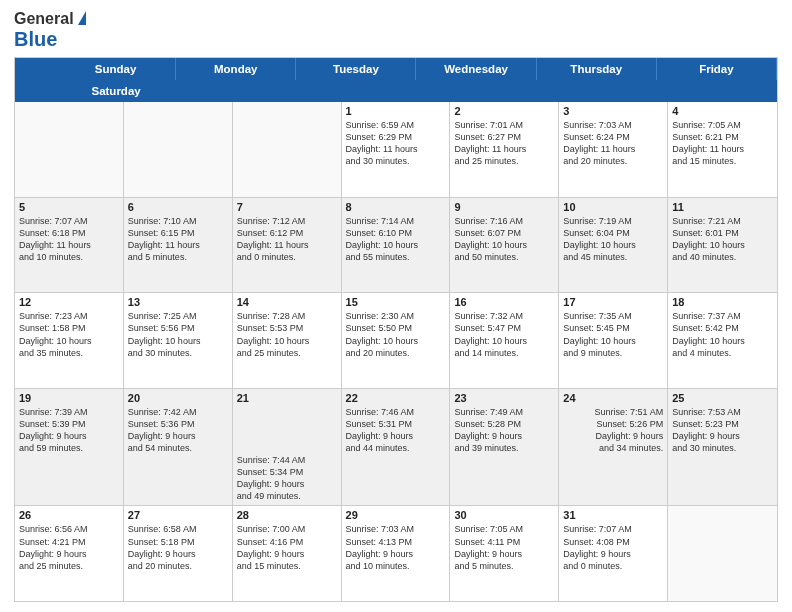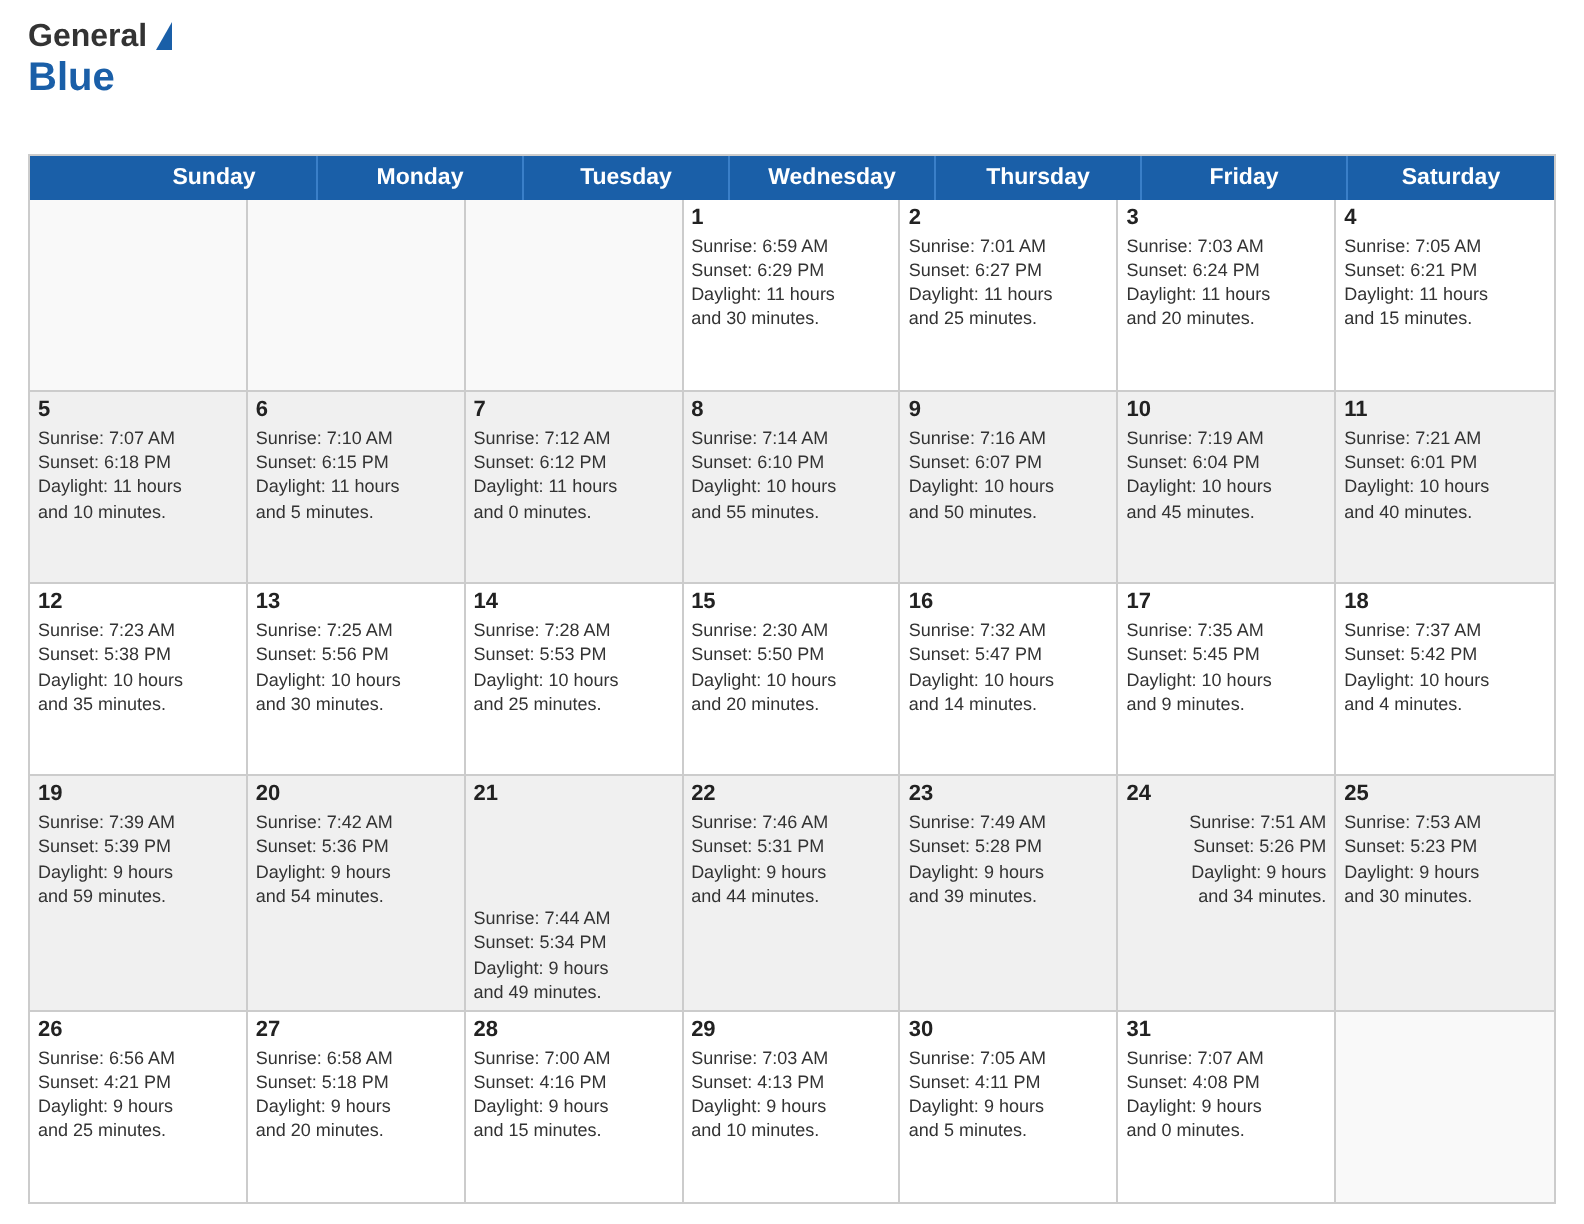--- a/index.html
+++ b/index.html
@@ -9,21 +9,20 @@
       width: 792px;
       height: 612px;
       overflow: hidden;
     }
     .page {
       width: 792px;
       height: 612px;
       display: flex;
       flex-direction: column;
       padding: 10px 14px 10px 14px;
-      gap: 20px;
     }
     .header {
       display: flex;
       align-items: flex-start;
       justify-content: space-between;
       margin-bottom: 6px;
     }
     .logo {
       display: flex;
       flex-direction: column;
@@ -67,21 +66,21 @@
       font-weight: bold;
     }
     .calendar {
       flex: 1;
       display: flex;
       flex-direction: column;
       border: 1px solid #ccc;
     }
     .cal-header {
       display: grid;
-      grid-template-columns: repeat(7, 1fr);
+      grid-template-columns: repeat(6, 1fr);
       background: #1a5fa8;
       padding-left: 41px;
     }
     .cal-header-cell {
       color: #fff;
       font-size: 11.5px;
       font-weight: bold;
       text-align: center;
       padding: 5px 2px;
       border-right: 1px solid #3a7fc8;
@@ -229,21 +228,21 @@
             <div class="day-info" style="white-space: pre-line;">Sunrise: 7:21 AM
 Sunset: 6:01 PM
 Daylight: 10 hours
 and 40 minutes.</div>
           </div>
         </div>
         <div class="cal-row">
           <div class="cal-cell">
             <div class="day-num">12</div>
             <div class="day-info" style="white-space: pre-line;">Sunrise: 7:23 AM
-Sunset: 5:38 PM
+Sunset: 1:58 PM
 Daylight: 10 hours
 and 35 minutes.</div>
           </div>
           <div class="cal-cell">
             <div class="day-num">13</div>
             <div class="day-info" style="white-space: pre-line;">Sunrise: 7:25 AM
 Sunset: 5:56 PM
 Daylight: 10 hours
 and 30 minutes.</div>
           </div>

